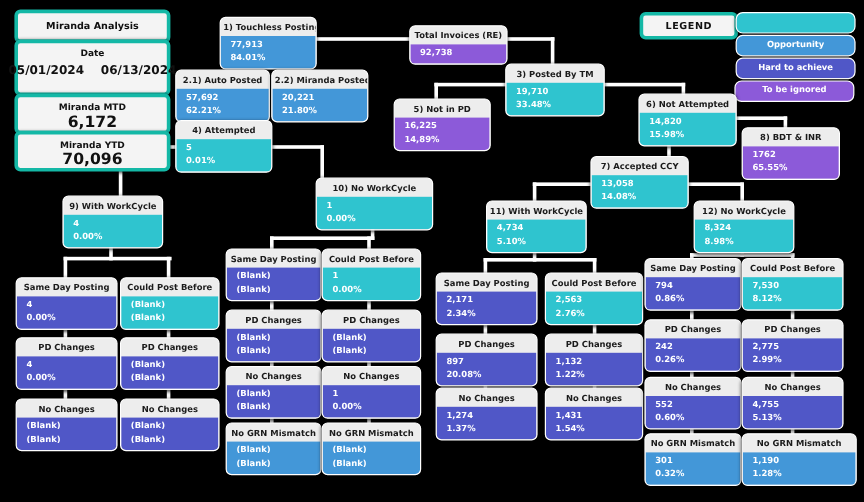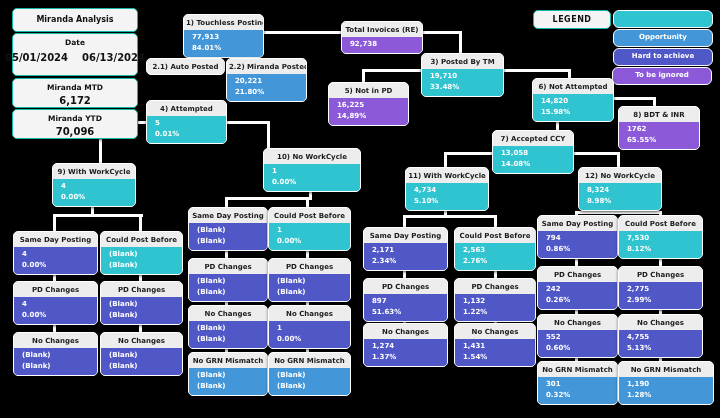--- a/index.html
+++ b/index.html
@@ -16,26 +16,26 @@
     background:#ededed;color:#1b1b1b;font-weight:bold;font-size:7px;
     line-height:8px;text-align:center;padding:3.5px 2px 3px 2px;white-space:nowrap;
   }
   .bd{padding:2.5px 2px 3.5px 8px;}
   .val{color:#fff;font-size:7px;font-weight:600;line-height:10.5px;white-space:nowrap;}
   .teal .bd{background:#2fc4cf;}
   .blue .bd{background:#4397d8;}
   .indigo .bd{background:#5057c7;}
   .purple .bd{background:#8c5ad9;}
   .wbox{
-    position:absolute;background:#f4f4f4;border:1px solid #14b8a6;border-radius:5px;
+    position:absolute;background:#f4f4f4;border:3px solid #14b8a6;border-radius:5px;
     color:#111;text-align:center;box-shadow:0 1px 3px rgba(0,0,0,.7);
   }
   .wt{font-size:8px;font-weight:bold;line-height:20px;white-space:nowrap;}
   .wlabel{font-size:7.5px;font-weight:bold;line-height:14px;padding-top:2px;white-space:nowrap;}
-  .wval{font-size:10px;font-weight:600;line-height:12px;white-space:nowrap;}
+  .wval{font-size:13px;font-weight:600;line-height:12px;white-space:nowrap;}
   .daterow{display:flex;justify-content:center;gap:14px;font-size:10px;font-weight:600;line-height:16px;}
   .legswatch{
     position:absolute;width:98px;height:16px;border:1px solid #fff;border-radius:6px;
     color:#fff;font-size:7px;font-weight:bold;text-align:center;line-height:15px;white-space:nowrap;
     box-shadow:0 1px 3px rgba(0,0,0,.7);
   }
   .legswatch.teal{background:#2fc4cf;}
   .legswatch.blue{background:#4397d8;}
   .legswatch.indigo{background:#5057c7;}
   .legswatch.purple{background:#8c5ad9;}
@@ -137,20 +137,24 @@
     </div>
 </div>
 <div class="node purple" style="left:341px;top:21px;width:80px">
   <div class="hd">Total Invoices (RE)</div>
   <div class="bd">
       <div class="val">92,738</div>
     </div>
 </div>
 <div class="node blue" style="left:146px;top:58px;width:77px">
   <div class="hd">2.1) Auto Posted</div>
+  <div class="bd">
+      <div class="val">57,692</div>
+      <div class="val">62.21%</div>
+    </div>
 </div>
 <div class="node blue" style="left:226px;top:58px;width:79px">
   <div class="hd">2.2) Miranda Posted</div>
   <div class="bd">
       <div class="val">20,221</div>
       <div class="val">21.80%</div>
     </div>
 </div>
 <div class="node teal" style="left:421px;top:53px;width:81px">
   <div class="hd">3) Posted By TM</div>
@@ -334,21 +338,21 @@
   <div class="hd">Could Post Before</div>
   <div class="bd">
       <div class="val">2,563</div>
       <div class="val">2.76%</div>
     </div>
 </div>
 <div class="node indigo" style="left:363px;top:278px;width:83px">
   <div class="hd">PD Changes</div>
   <div class="bd">
       <div class="val">897</div>
-      <div class="val">51.63%</div>
+      <div class="val">20.08%</div>
     </div>
 </div>
 <div class="node indigo" style="left:454px;top:278px;width:80px">
   <div class="hd">PD Changes</div>
   <div class="bd">
       <div class="val">1,132</div>
       <div class="val">1.22%</div>
     </div>
 </div>
 <div class="node indigo" style="left:363px;top:323px;width:83px">

